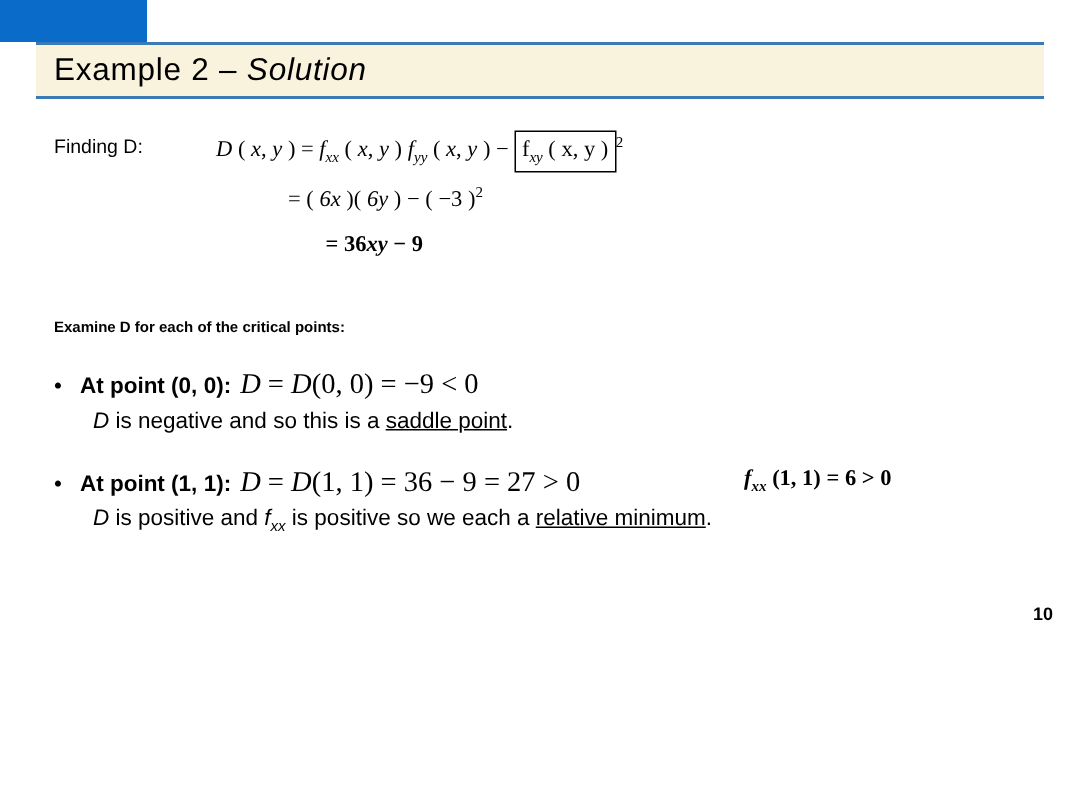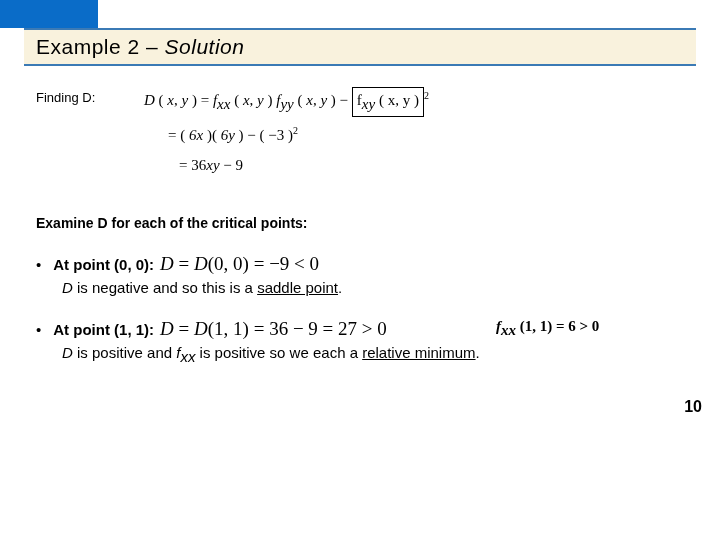--- a/index.html
+++ b/index.html
@@ -12,33 +12,33 @@
     border-top: 2px solid #3b7ab5;
     border-bottom: 2px solid #3b7ab5;
     display: flex; align-items: center; padding-left: 12px;
   }
   .title-text { font-size: 21px; letter-spacing: 0.5px; }
   .title-text .italic { font-style: italic; }
   .content { position: absolute; left: 36px; top: 90px; right: 36px; }
   .label-finding { font-size: 13px; margin-bottom: 4px; }
   .eq-block { margin-left: 108px; margin-top: -22px; font-size: 15px; line-height: 1.6; }
   .eq-row { margin-bottom: 6px; white-space: nowrap; }
-  .examine { font-size: 14px; font-weight: bold; margin-top: 38px; }
+  .examine { font-size: 10px; font-weight: bold; margin-top: 38px; }
   .bullet-block { margin-top: 22px; }
   .bullet { font-size: 15px; font-weight: bold; margin-bottom: 4px; display: flex; align-items: baseline; }
   .bullet-dot { margin-right: 12px; font-weight: normal; }
   .bullet-inline { margin-left: 6px; font-weight: normal; font-family: 'Times New Roman', serif; font-size: 19px; }
   .bullet-sub { font-size: 15px; font-weight: normal; margin-left: 26px; margin-bottom: 22px; }
   .bullet-sub .ital { font-style: italic; }
   .underline { text-decoration: underline; }
   .fxx-extra { position: absolute; left: 460px; top: 0; font-family: 'Times New Roman', serif; font-size: 15px; white-space: nowrap; }
-  .page-num { position: absolute; right: 18px; bottom: 12px; font-size: 16px; font-weight: bold; }
+  .page-num { position: absolute; right: 18px; bottom: 12px; font-size: 12px; font-weight: bold; }
   .math { font-family: 'Times New Roman', serif; font-style: italic; }
   .upr { font-style: normal; }
-  sub { font-size: 15px; font-style: italic; }
+  sub { font-size: 10px; font-style: italic; }
   .lbr, .rbr { font-style: normal; }
   .sq { position: relative; display: inline-block; border: 1px solid #000; padding: 0 4px; font-style: normal; }
   .sup2 { font-size: 10px; vertical-align: super; font-style: normal; }
   .row2 { position: relative; }
 </style>
 </head>
 <body>
 
 <div class="slide">
   <div class="blue-box"></div>
@@ -53,24 +53,24 @@
     <div class="label-finding">Finding D:</div>
 
     <div class="eq-block">
       <div class="eq-row math">
         D <span class="lbr">(</span> x<span class="upr">,</span> y <span class="rbr">)</span> <span class="upr">=</span>
         f<sub>xx</sub> <span class="lbr">(</span> x<span class="upr">,</span> y <span class="rbr">)</span>
         f<sub>yy</sub> <span class="lbr">(</span> x<span class="upr">,</span> y <span class="rbr">)</span>
         <span class="upr">−</span>
         <span class="sq"> f<sub>xy</sub> <span class="lbr">(</span> x<span class="upr">,</span> y <span class="rbr">)</span> </span><span class="sup2">2</span>
       </div>
-      <div class="eq-row math" style="margin-left:24px;">
+      <div class="eq-row math" style="margin-left:48px;">
         <span class="upr">= (</span> 6x <span class="upr">)(</span> 6y <span class="upr">) − ( −3 )</span><span class="sup2">2</span>
       </div>
-      <div class="eq-row math" style="margin-left:35px;">
+      <div class="eq-row math" style="margin-left:73px;font-weight:bold;">
         <span class="upr">= 36</span>xy <span class="upr">− 9</span>
       </div>
     </div>
 
     <div class="examine">Examine D for each of the critical points:</div>
 
     <div class="bullet-block">
       <div class="bullet">
         <span class="bullet-dot">•</span>
         <span>At point (0, 0):</span>

